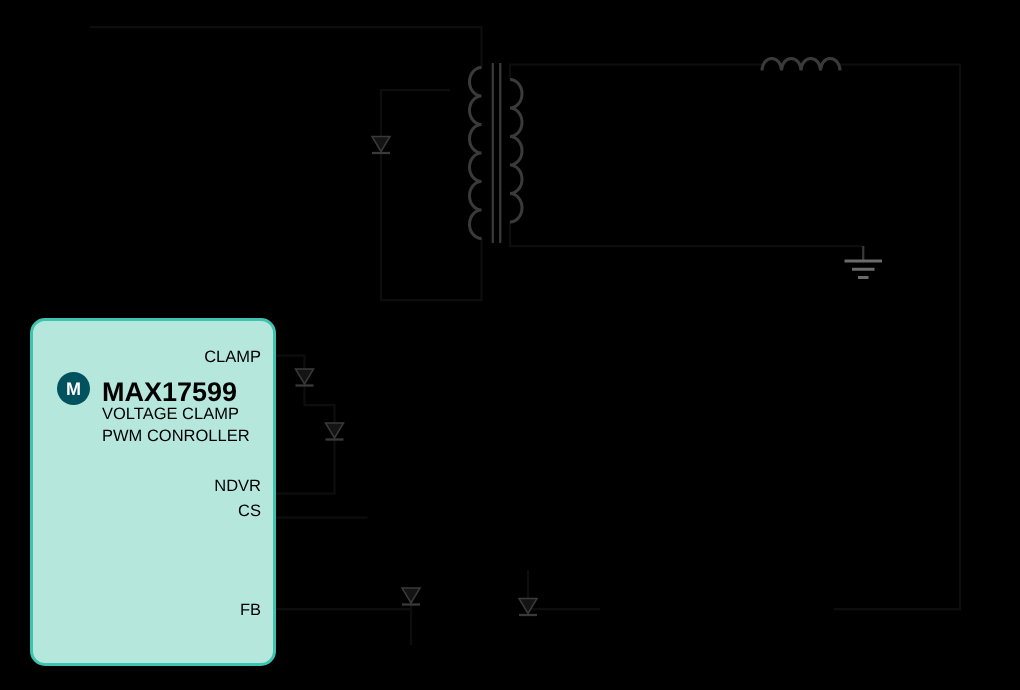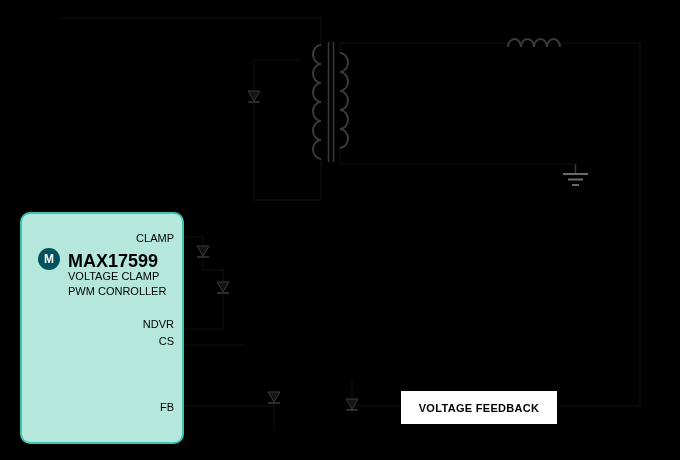--- a/index.html
+++ b/index.html
@@ -117,17 +117,14 @@
     <div class="logo">M</div>
     <div class="part">MAX17599</div>
     <div class="desc1">VOLTAGE CLAMP</div>
     <div class="desc2">PWM CONROLLER</div>
     <div class="pin auxdrv">CLAMP</div>
     <div class="pin ndvr">NDVR</div>
     <div class="pin cs">CS</div>
     <div class="pin fb">FB</div>
   </div>
 
-  <div class="feedback">
-    <span>VOLTAGE FEEDBACK</span>
-  </div>
 
 </div>
 
 </body></html>

